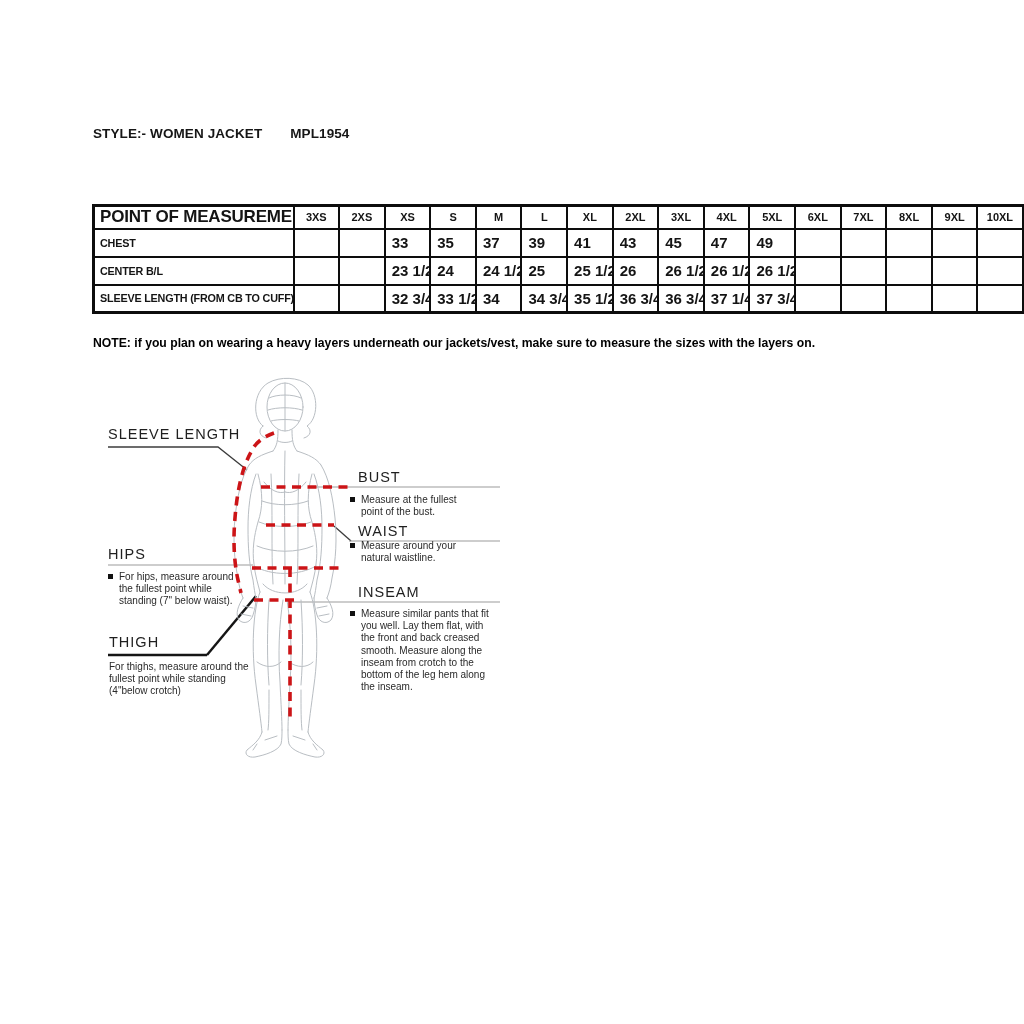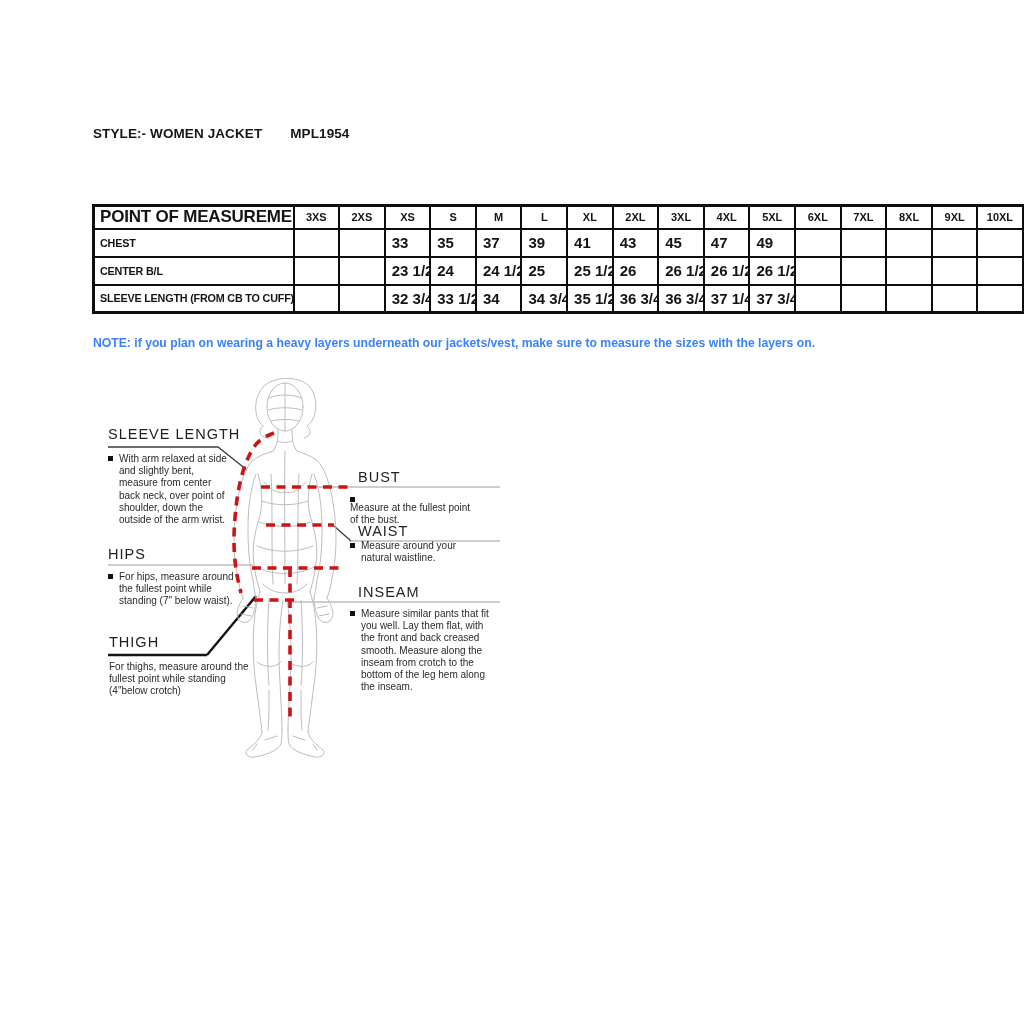--- a/index.html
+++ b/index.html
@@ -16,21 +16,21 @@
   table.size-table th, table.size-table td { border:2px solid #0d0d0d; font-weight:bold; color:#141414; overflow:hidden; white-space:nowrap; }
   table.size-table col.c-label { width:200px; }
   table.size-table col.c-size { width:45.6px; }
   table.size-table thead th { height:23px; font-size:11px; text-align:center; }
   table.size-table thead th.lab { text-align:left; padding-left:5px; font-size:17px; letter-spacing:-0.2px; }
   table.size-table tbody tr { height:28px; }
   table.size-table tbody th { text-align:left; padding-left:5px; font-size:10.8px; letter-spacing:-0.2px; }
   table.size-table tbody td { text-align:left; padding-left:6px; font-size:15px; }
 
   
-  .note-line { position:absolute; left:48px; top:336px; width:920px; font-size:12.2px; font-weight:bold; color:#3b82f6; }
+  .note-line { position:absolute; left:48px; top:336px; width:920px; font-size:12.2px; font-weight:bold; color:#000000; }
 
   
   .diagram { position:absolute; left:40px; top:370px; width:430px; height:400px; }
   .diagram svg { position:absolute; left:0; top:0; }
   .dg-label { position:absolute; z-index:2; }
   .dg-title { font-size:14.5px; letter-spacing:1px; color:#1f1f1f; font-weight:normal; white-space:nowrap; }
   .dg-desc { display:flex; align-items:flex-start; font-size:10px; line-height:1.22; color:#2a2a2a; }
   .dg-desc .bullet { flex:0 0 auto; width:5px; height:5px; background:#111; margin:3px 6px 0 0; }
   .body-line { fill:none; stroke:var(--body,#b9bec3); stroke-width:1; stroke-linecap:round; stroke-linejoin:round; }
   .red-dash { fill:none; stroke:var(--measure,#cc1417); stroke-width:3.6; stroke-dasharray:9 6.5; stroke-linecap:butt; }
@@ -226,44 +226,40 @@
         <line class="red-dash" x1="181" y1="155" x2="249" y2="155"></line>
         <line class="red-dash" x1="167" y1="198" x2="258" y2="198"></line>
         <line class="red-dash" x1="169" y1="230" x2="212" y2="230"></line>
         <line class="red-dash" x1="205" y1="198" x2="205" y2="348"></line>
       </g>
     </svg>
 
     <div class="dg-label" style="left:23px; top:56px;">
       <div class="dg-title">SLEEVE LENGTH</div>
     </div>
-    <div class="dg-label dg-desc" style="left:23px; top:83px; width:122px;">
-      <span class="bullet"></span>
-      <div>With arm relaxed at side and slightly bent, measure from center back neck, over point of shoulder, down the outside of the arm wrist.</div>
-    </div>
 
     <div class="dg-label" style="left:23px; top:176px;">
       <div class="dg-title">HIPS</div>
     </div>
     <div class="dg-label dg-desc" style="left:23px; top:201px; width:126px;">
       <span class="bullet"></span>
       <div>For hips, measure around the fullest point while standing (7" below waist).</div>
     </div>
 
     <div class="dg-label" style="left:24px; top:264px;">
       <div class="dg-title">THIGH</div>
     </div>
     <div class="dg-label dg-desc" style="left:24px; top:291px; width:152px;">
       <div>For thighs, measure around the fullest point while standing (4"below crotch)</div>
     </div>
 
     <div class="dg-label" style="left:273px; top:99px;">
       <div class="dg-title">BUST</div>
     </div>
-    <div class="dg-label dg-desc" style="left:265px; top:124px; width:122px;flex-direction:column;">
+    <div class="dg-label dg-desc" style="left:265px; top:124px; width:122px;">
       <span class="bullet"></span>
       <div>Measure at the fullest point of the bust.</div>
     </div>
 
     <div class="dg-label" style="left:273px; top:153px;">
       <div class="dg-title">WAIST</div>
     </div>
     <div class="dg-label dg-desc" style="left:265px; top:170px; width:118px;">
       <span class="bullet"></span>
       <div>Measure around your natural waistline.</div>

